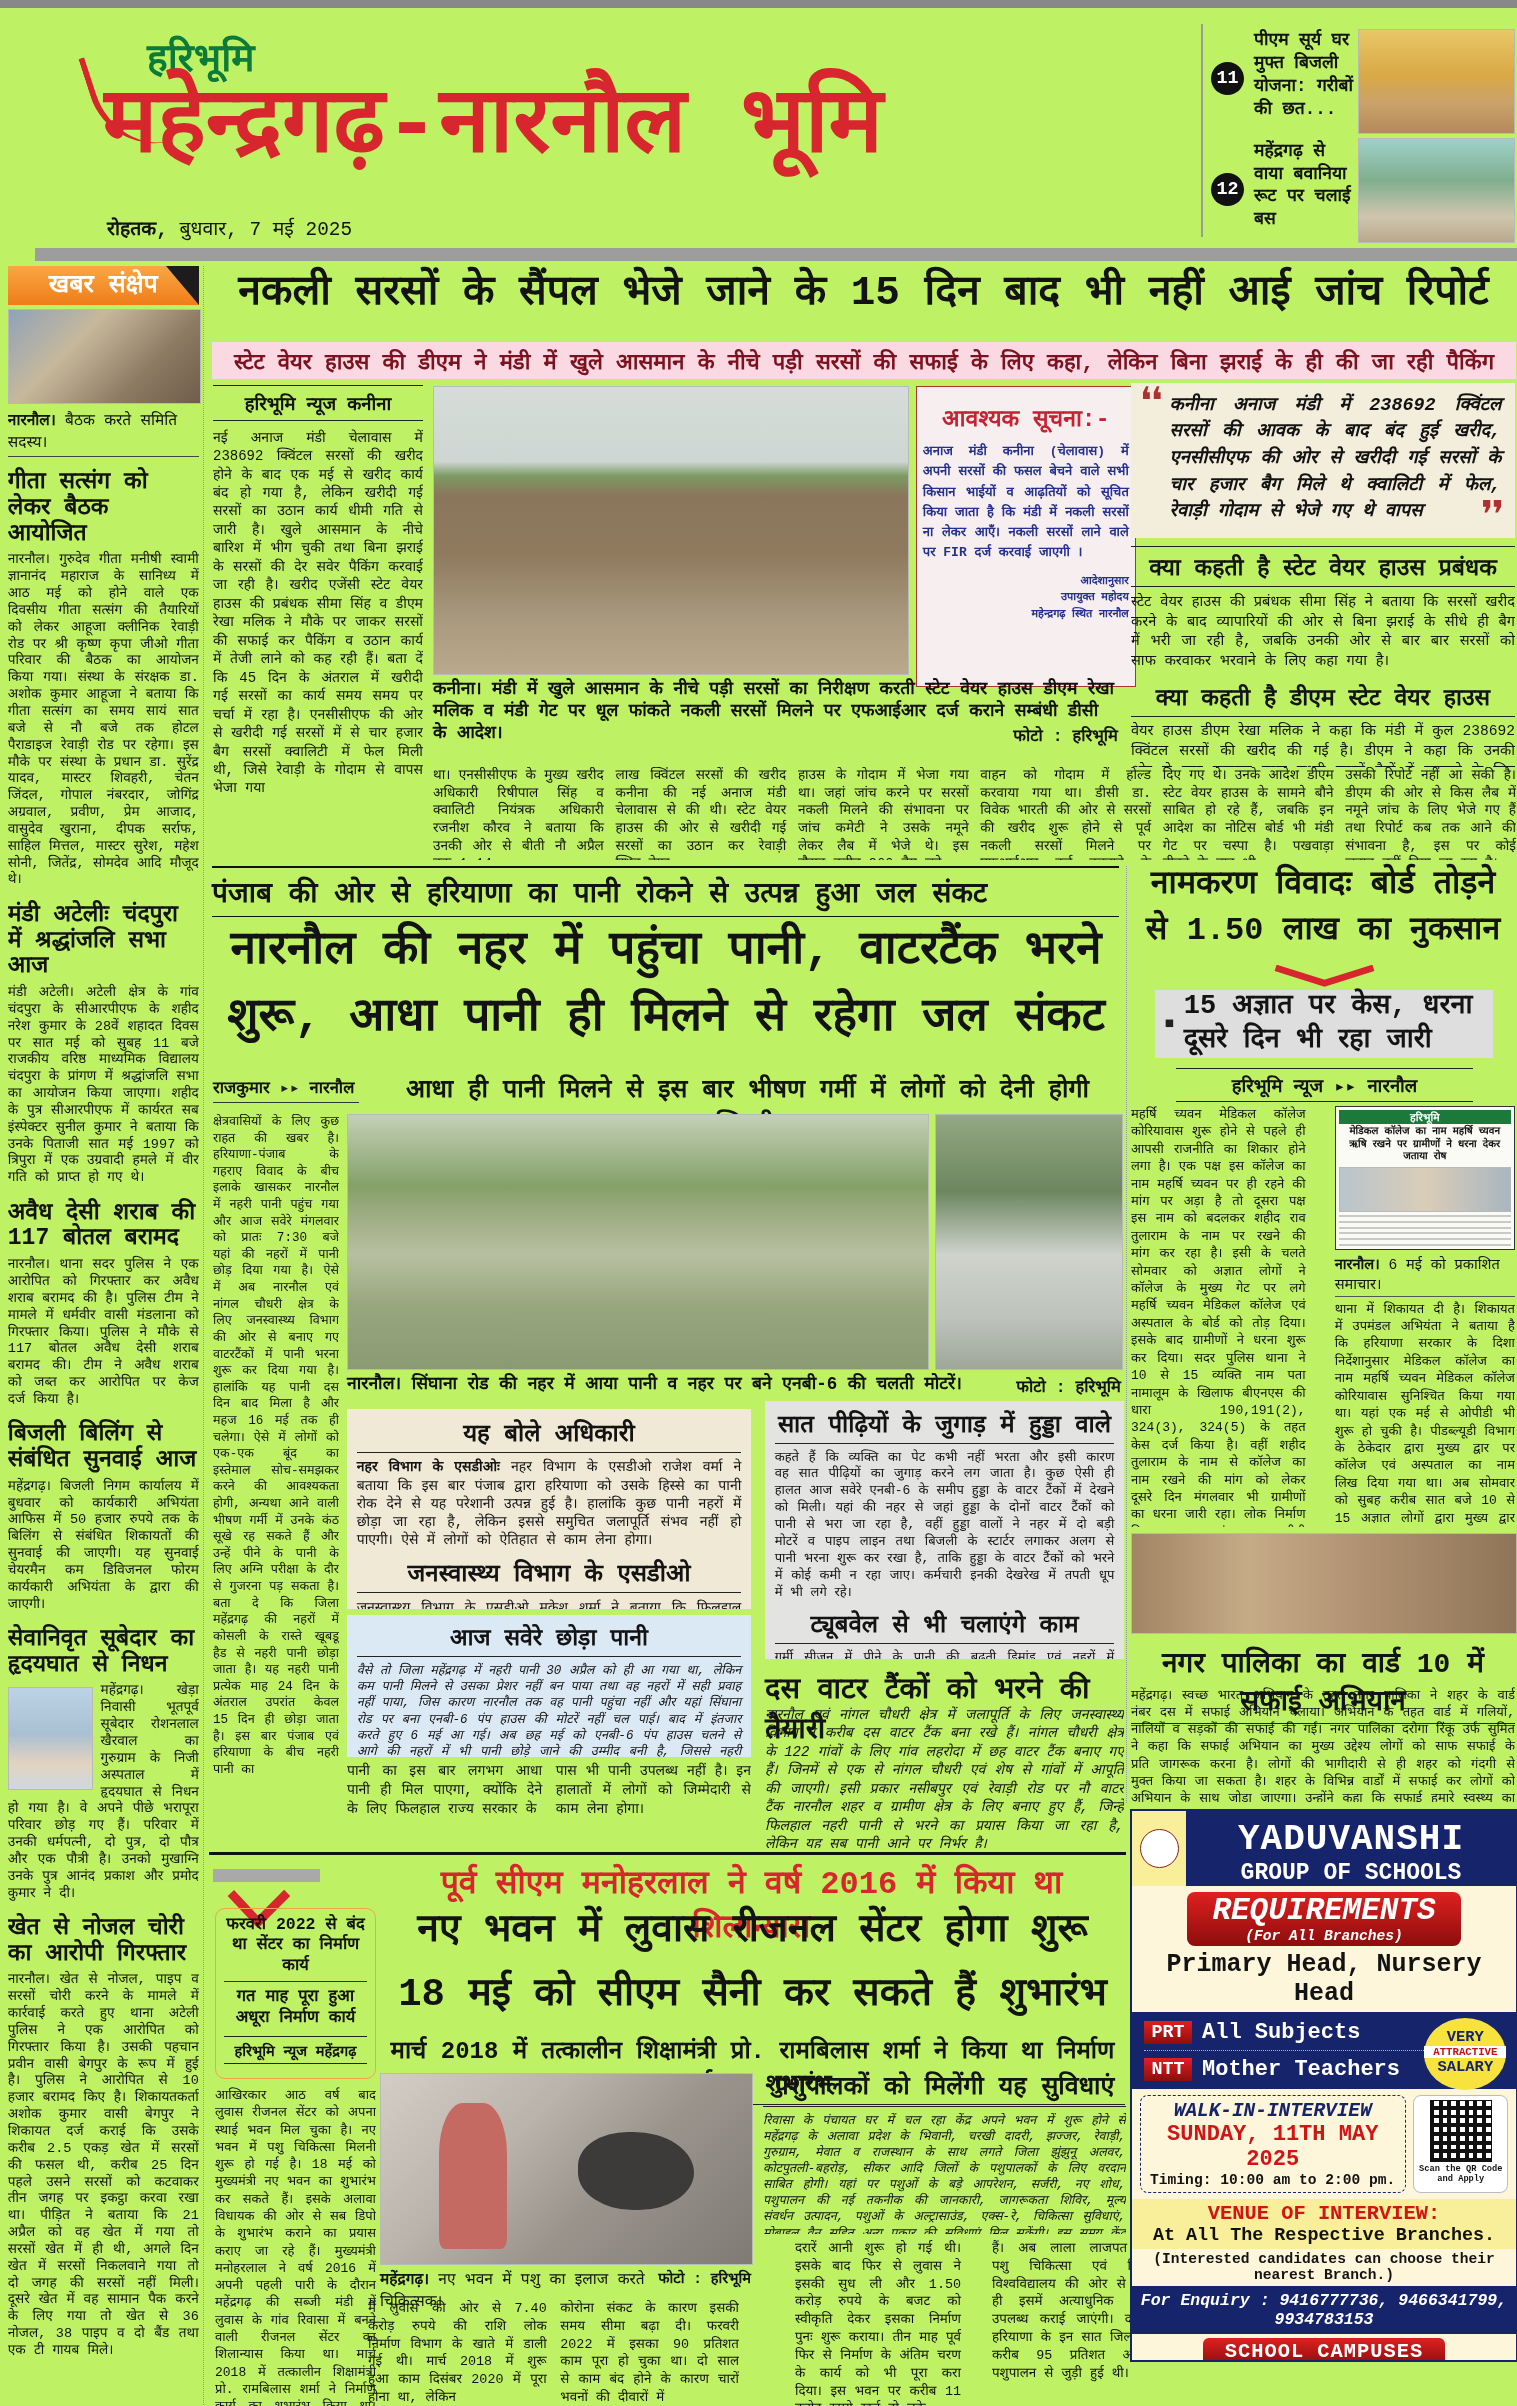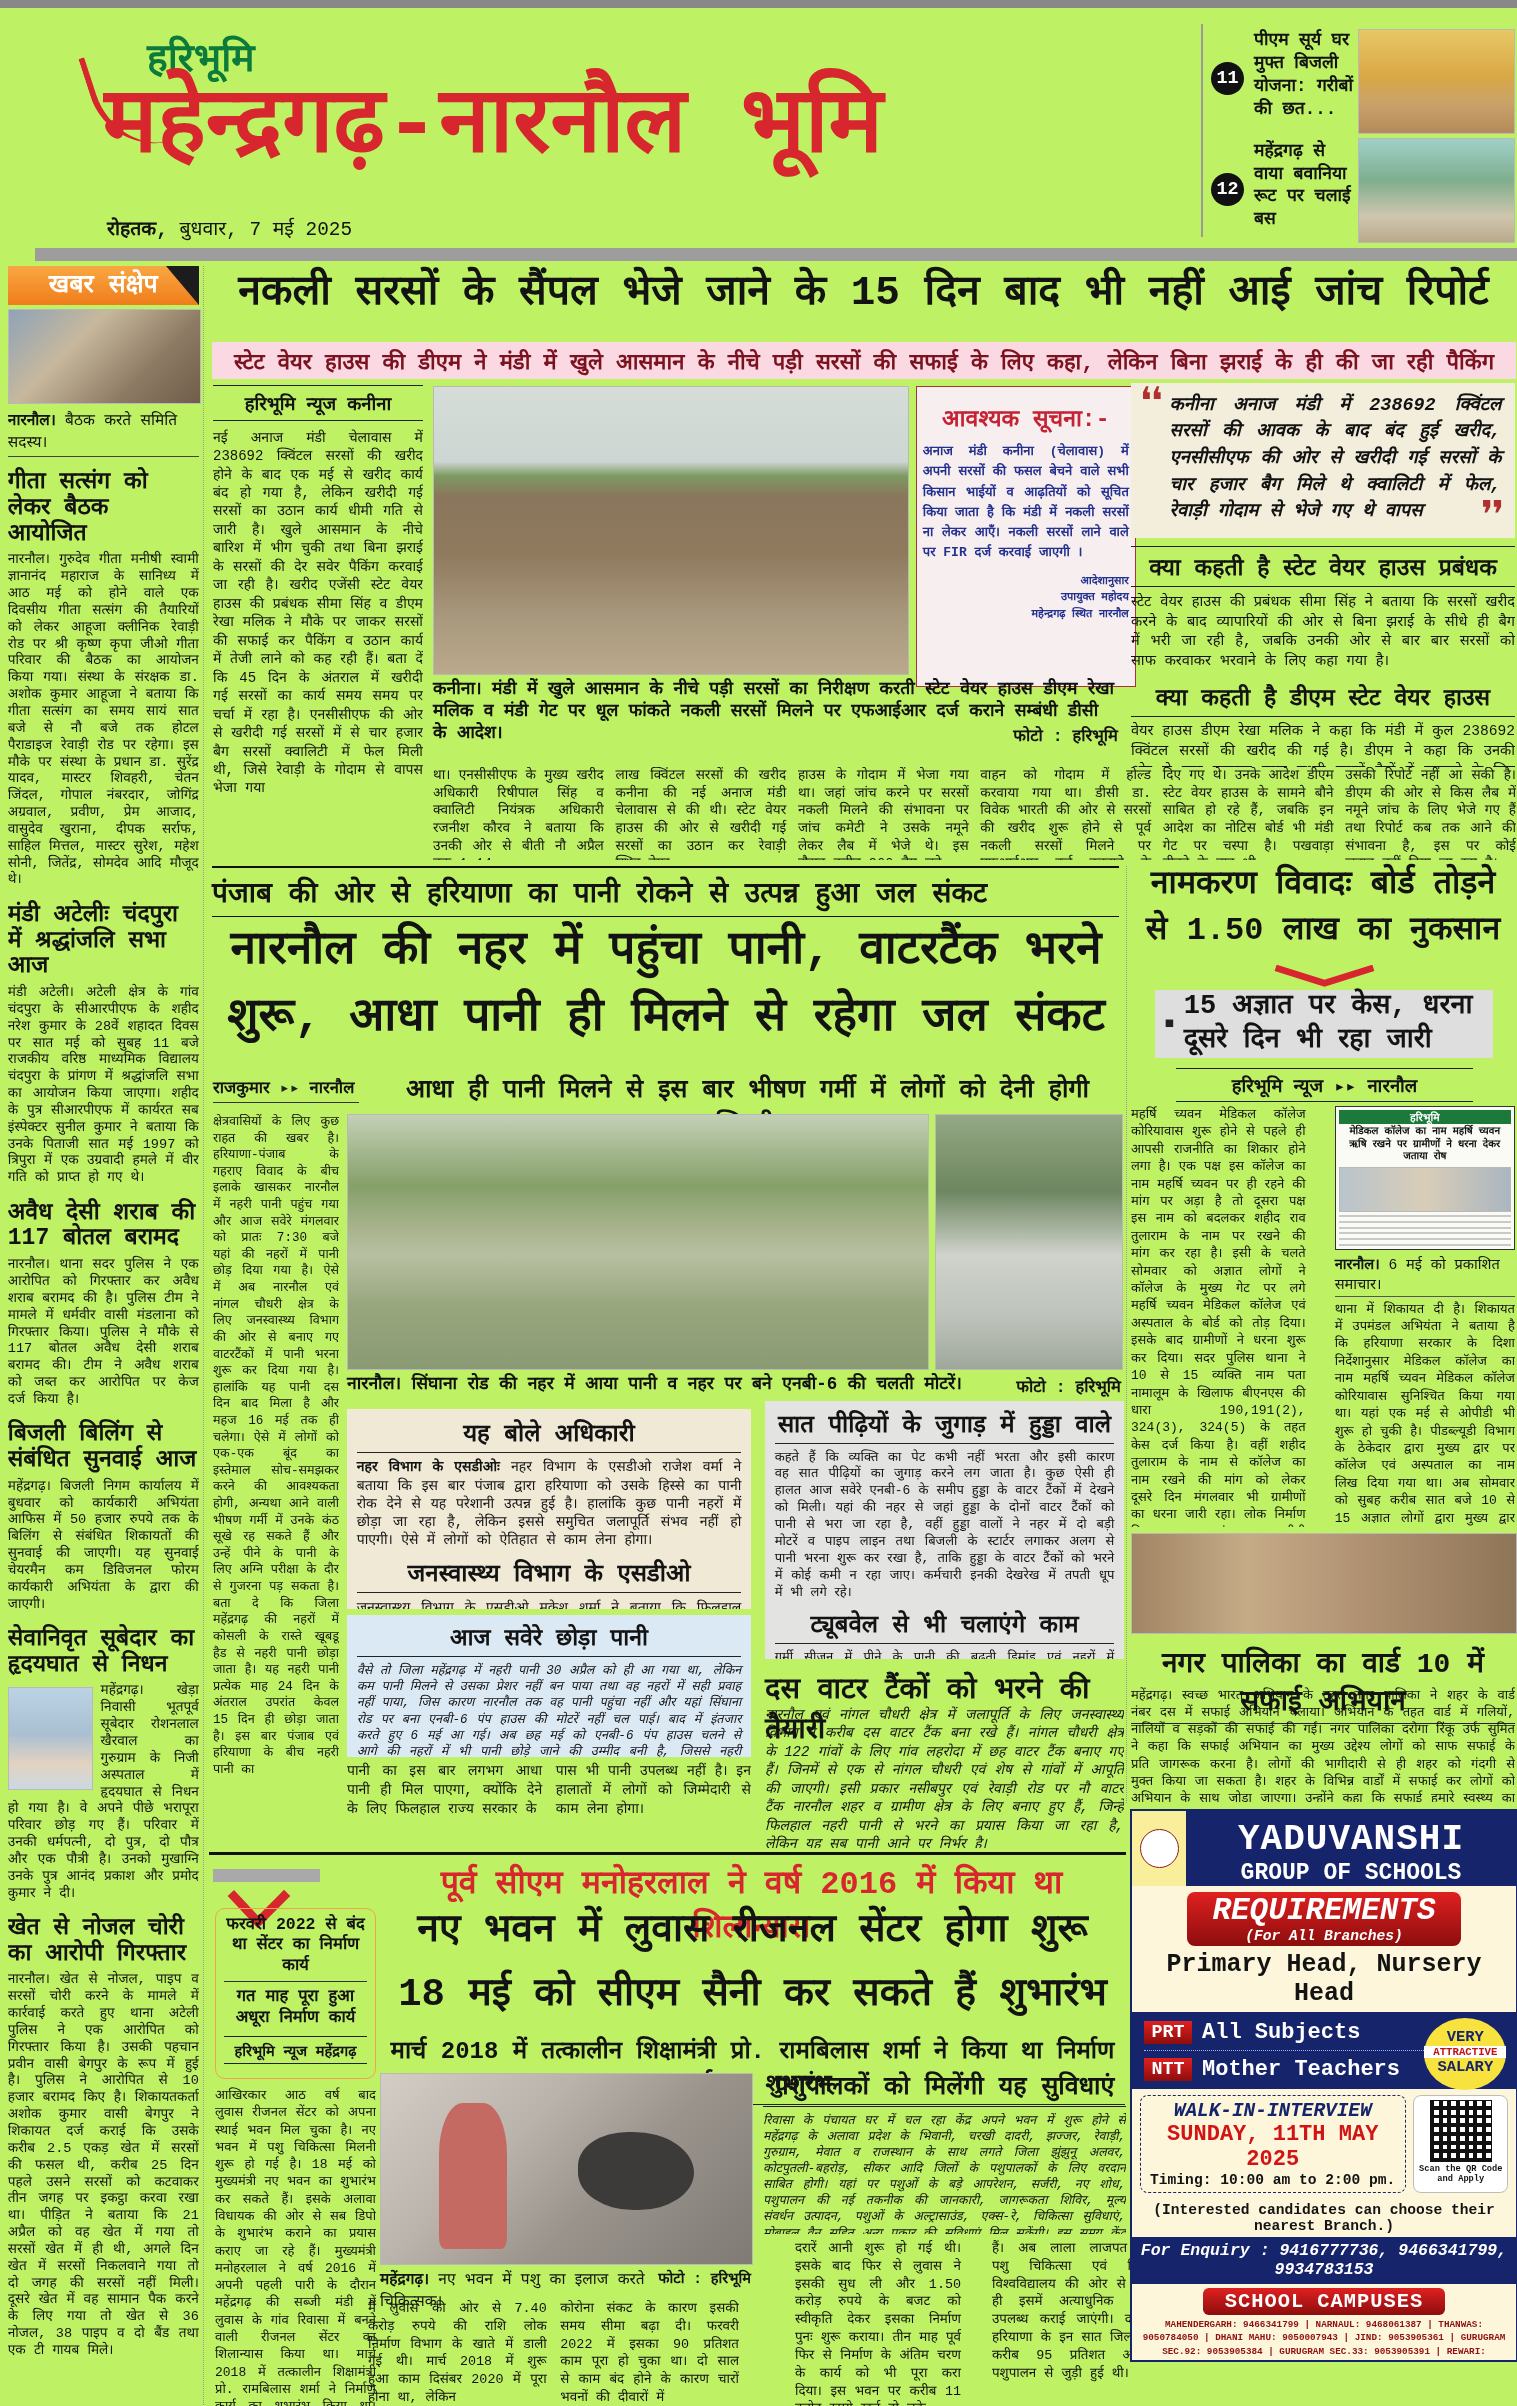--- a/index.html
+++ b/index.html
@@ -326,20 +326,24 @@
         <div class="b ital" style="color:#15246b;font-size:19.4px;">WALK-IN-INTERVIEW</div>
         <div class="b" style="color:#d11414;font-size:22px;">SUNDAY, 11TH MAY 2025</div>
         <div class="b" style="font-size:14.6px;">Timing:  10:00 am to 2:00 pm.</div>
       </div>
       <div style="width:89px;border:1.9px solid #bbb;border-radius:7.8px;background:#fff;padding:3.9px 1.9px;text-align:center;">
         <div class="qr"></div>
         <div class="b" style="font-size:8.7px;margin-top:1.9px;">Scan the QR Code and Apply</div>
       </div>
     </div>
 
+    <div class="ctr" style="background:#f9ee9a;padding:2.9px 0;">
+      <span class="b" style="color:#d11414;font-size:20.4px;">VENUE OF INTERVIEW:</span>
+      <div class="b" style="font-size:18.4px;color:#111;">At All The Respective Branches.</div>
+    </div>
     <div class="b ctr" style="font-size:14.6px;padding:2.9px 0;">(Interested candidates can choose their nearest Branch.)</div>
     <div class="ad-navy b ital ctr" style="font-size:16.5px;padding:4.9px 0;">For Enquiry :  9416777736, 9466341799,  9934783153</div>
 
     <div class="ctr" style="padding:3.9px 5.8px;">
       <div class="ad-red b" style="display:inline-block;border-radius:5.8px;padding:1.9px 21.3px;font-size:20.4px;letter-spacing:1px;">SCHOOL CAMPUSES</div>
       <div class="b" style="font-size:9.3px;line-height:1.45;color:#8d1111;margin-top:2.9px;">MAHENDERGARH: 9466341799 | NARNAUL: 9468061387 | THANWAS: 9050784050 | DHANI MAHU: 9050007943 | JIND: 9053905361 | GURUGRAM SEC.92: 9053905384 | GURUGRAM SEC.33: 9053905391 | REWARI: 8901167461 | SATNALI: 9812330666 | SOHALI (RAJASTHAN): 9991217659 | KOSLI: 9053002458 | HANSI: 9053905366 | KANINA: 9053048100 | MANDOLA: 7027134134</div>
     </div>
 
   </section>
 

